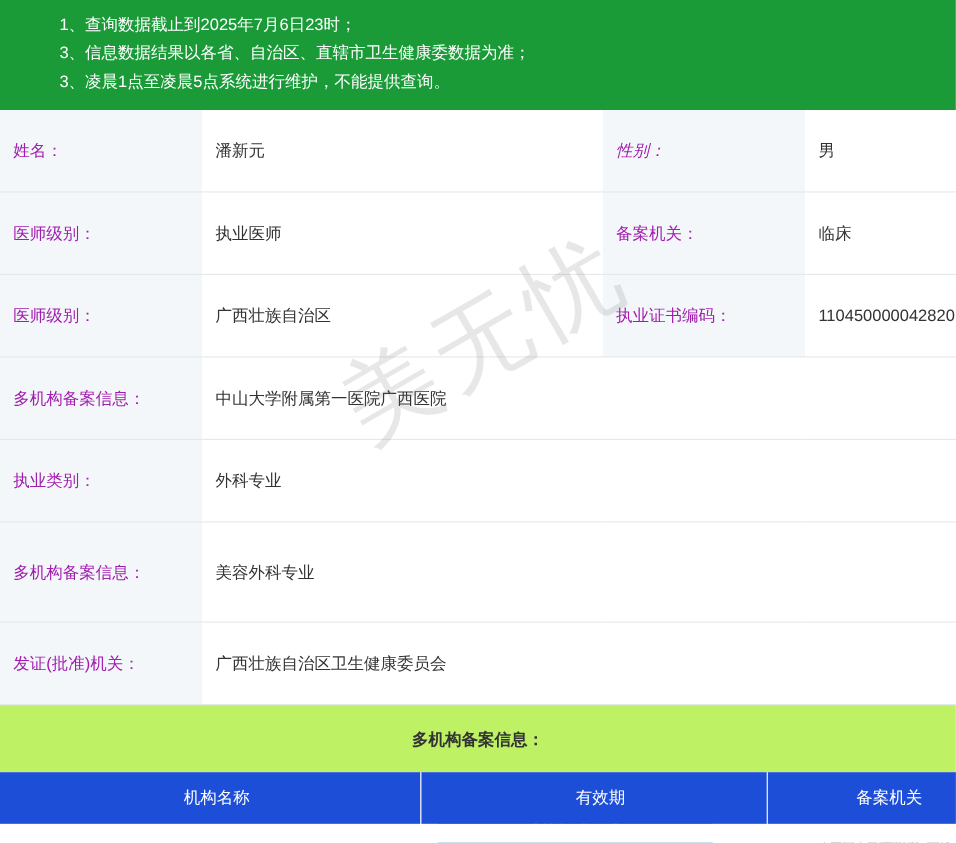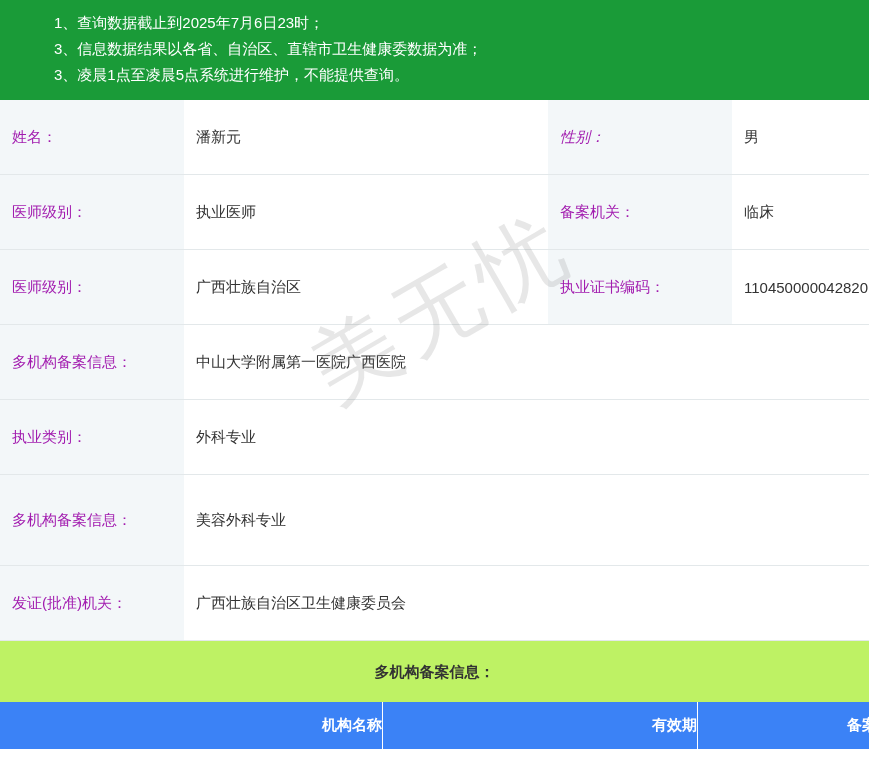--- a/index.html
+++ b/index.html
@@ -89,24 +89,24 @@
   
   .record-table {
     width: 869px;
     border-collapse: collapse;
     table-layout: fixed;
     font-size: 15px;
     position: relative;
     z-index: 2;
   }
   .record-table thead th {
-    background: #3b82f6;
+    background: #1d4ed8;
     color: #ffffff;
-    font-weight: bold;
-    text-align: right;
+    font-weight: normal;
+    text-align: center;
     padding: 14px 0 14px 12px;
     border-right: 1px solid #ffffff;
   }
   .record-table thead th:last-child { border-right: none; }
   .rc1 { width: 370px; }
   .rc2 { width: 302px; }
   .rc3 { width: 197px; }
   .record-table td.empty {
     text-align: center;
     color: #999999;

